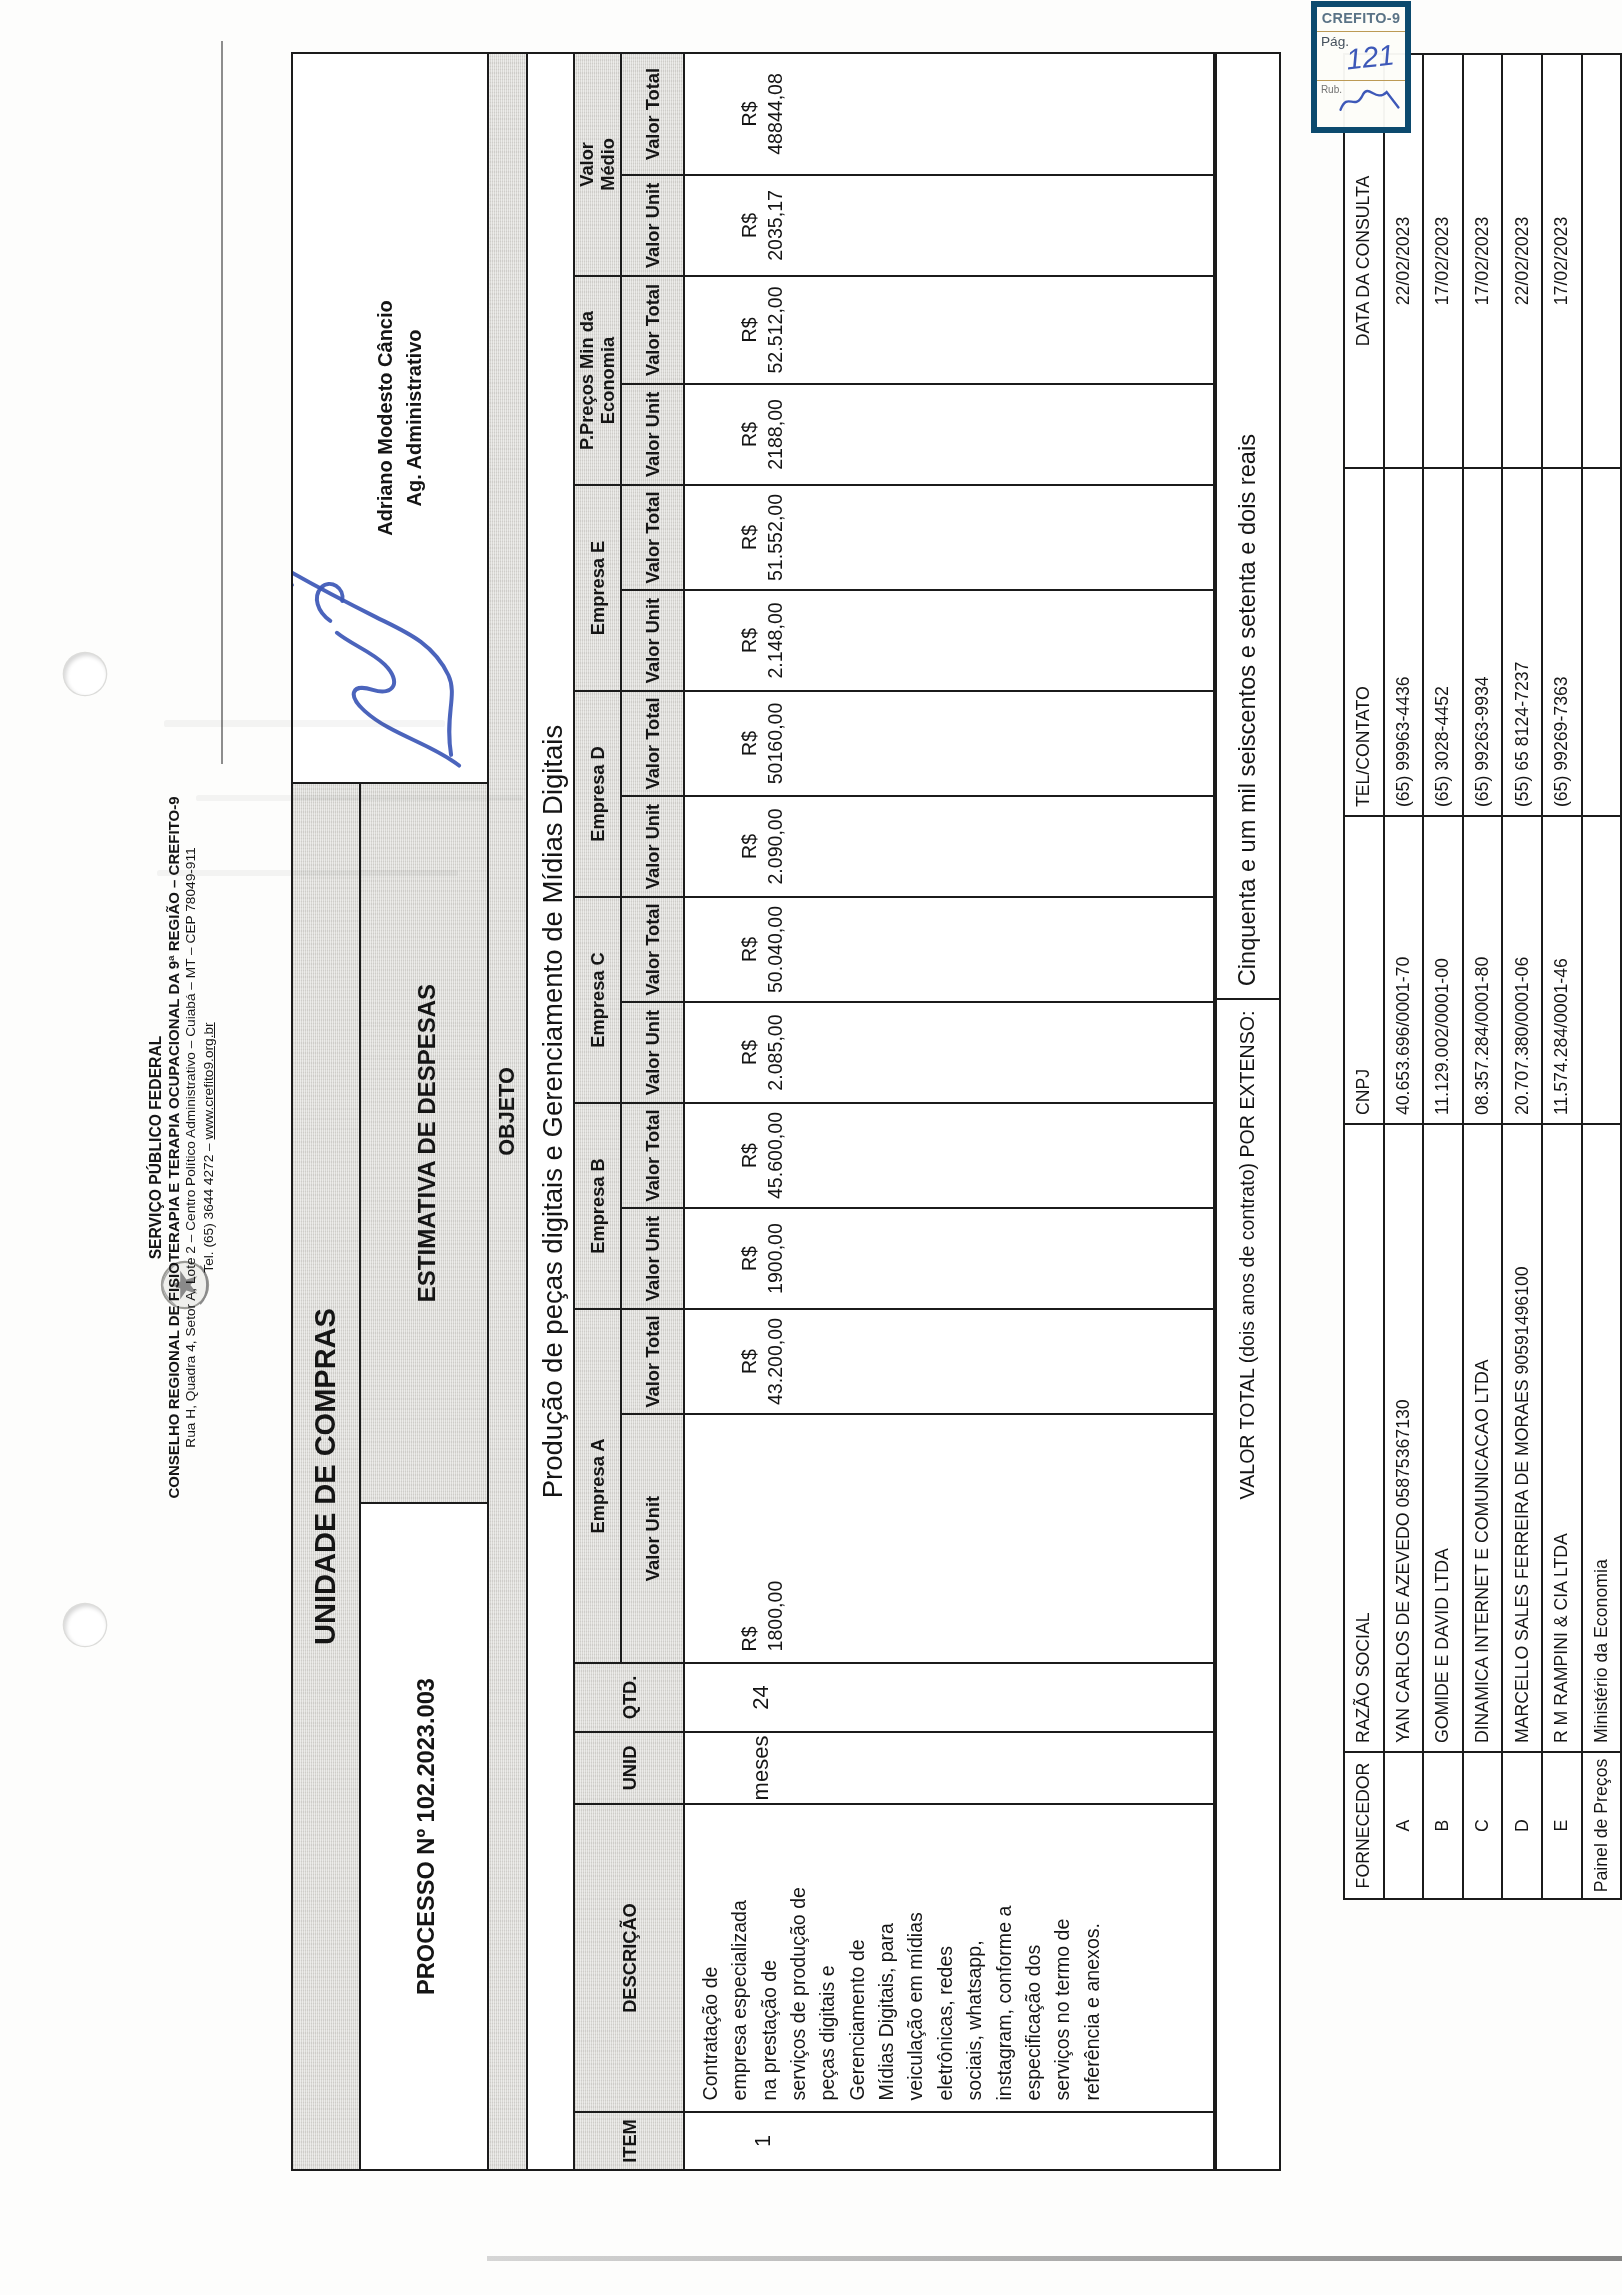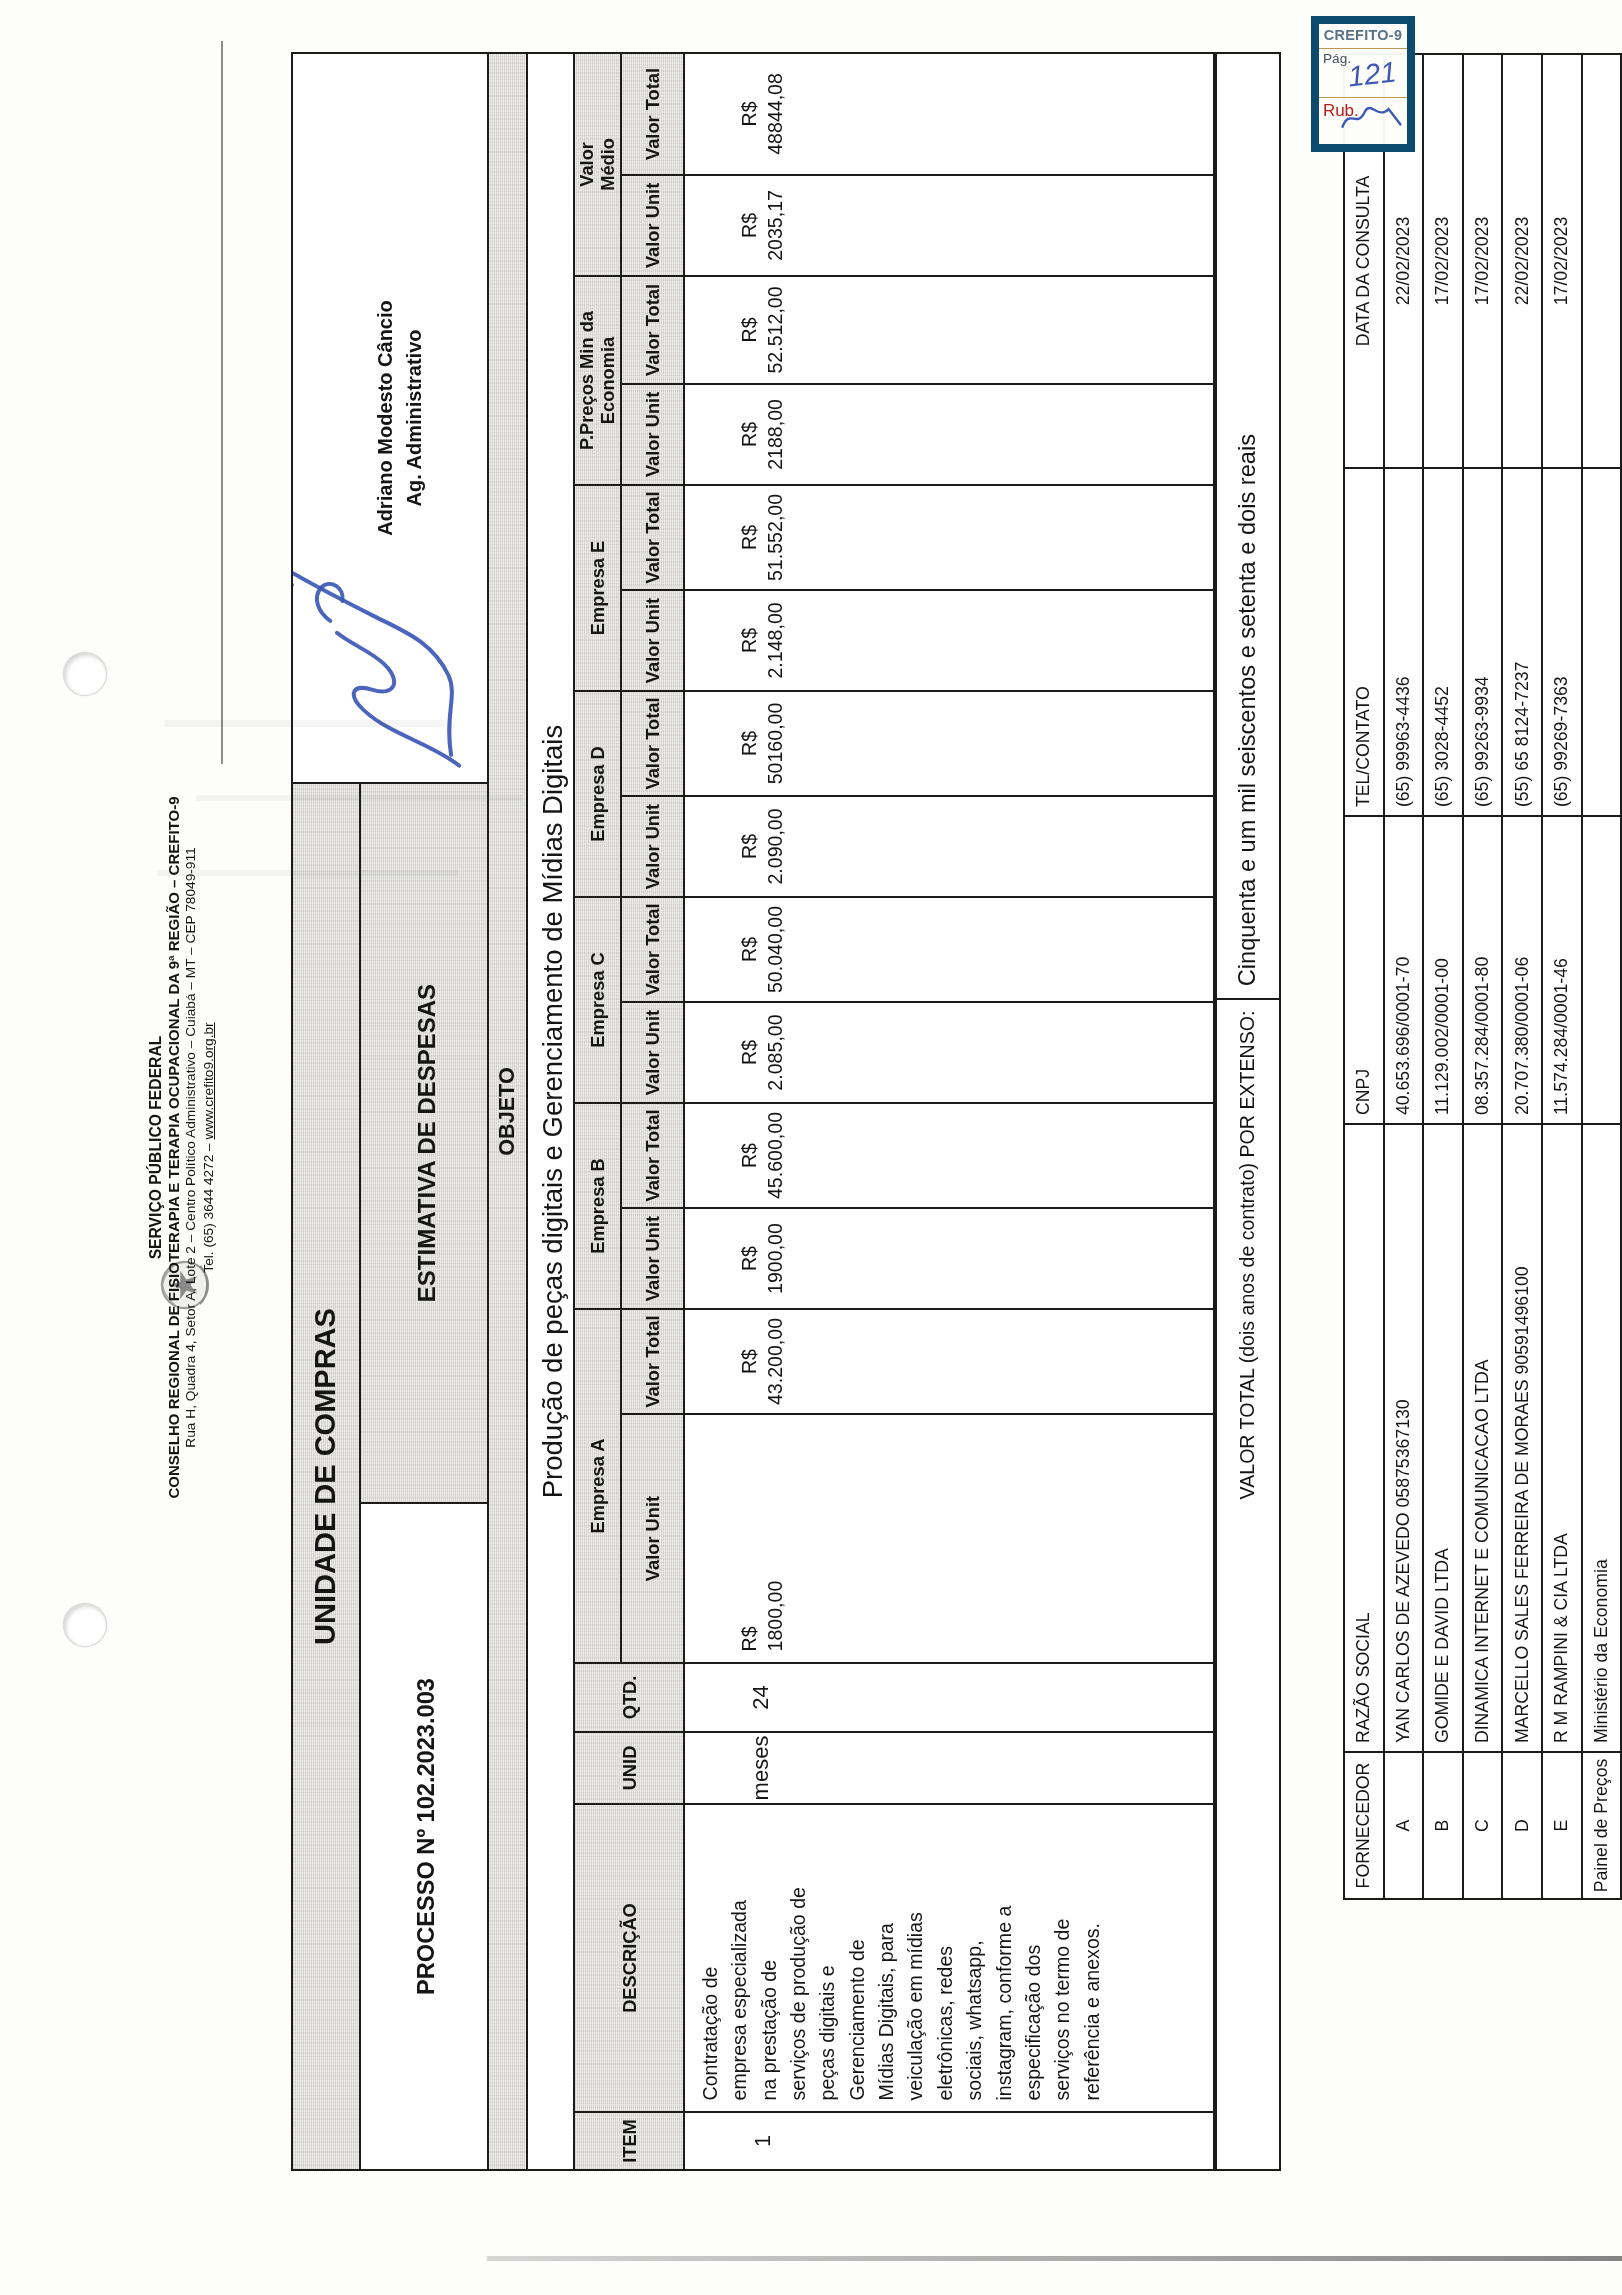--- a/index.html
+++ b/index.html
@@ -70,27 +70,27 @@
   .vt-value{text-align:left;padding-left:11.8px;font-size:23.6px;}
 
   
   .sup-table{position:absolute;left:395px;top:1343px;width:1845px;}
   .sup-table th,.sup-table td{font-size:17.7px;font-weight:normal;height:35px;}
   .al-c{text-align:center;}
   .al-l{text-align:left;padding-left:7.9px;}
 
   
   .stamp{
-    position:absolute;left:1311px;top:16px;width:88px;height:120px;
-    border:8px solid #0c4a6e;background:rgba(253,253,249,.96);z-index:5;
+    position:absolute;left:1311px;top:1px;width:88px;height:120px;
+    border:6px solid #0c4a6e;background:rgba(253,253,249,.96);z-index:5;
   }
   .stamp-sec{border-bottom:1.3px solid #bc9a55;position:relative;}
   .stamp-org{height:23.6px;line-height:23.6px;text-align:center;font-size:14.4px;font-weight:bold;color:#5a7386;letter-spacing:0.3px;}
   .stamp-pag{height:46px;font-size:13.7px;color:#44505c;padding:2.6px 0 0 3.9px;}
-  .stamp-rub{height:43px;font-size:17px;color:#b91c1c;padding:2.6px 0 0 3.9px;border-bottom:none;}
+  .stamp-rub{height:43px;font-size:10px;color:#737373;padding:2.6px 0 0 3.9px;border-bottom:none;}
   .stamp-num{position:absolute;left:29px;top:9.2px;font-size:29px;color:#3d58b8;transform:rotate(-6deg);font-style:italic;}
   .rubric{position:absolute;left:19.6px;top:1.3px;width:65px;height:39px;overflow:visible;}
   .rubric path{fill:none;stroke:#3d58b8;stroke-width:4;stroke-linecap:round;}
 
   .hole{position:absolute;width:42px;height:42px;border-radius:50%;background:#fff;
         box-shadow:0 0 0 1.3px #dcdcda, inset 2px 2.6px 4.6px rgba(0,0,0,.16);z-index:4;}
   .hole1{left:64px;top:653px;}
   .hole2{left:64px;top:1604px;}
   .edge-shadow{position:absolute;left:487px;top:2256px;width:1135px;height:5.2px;
                background:linear-gradient(90deg,#cfcfcf,#6f6f6f);opacity:.85;z-index:3;}

